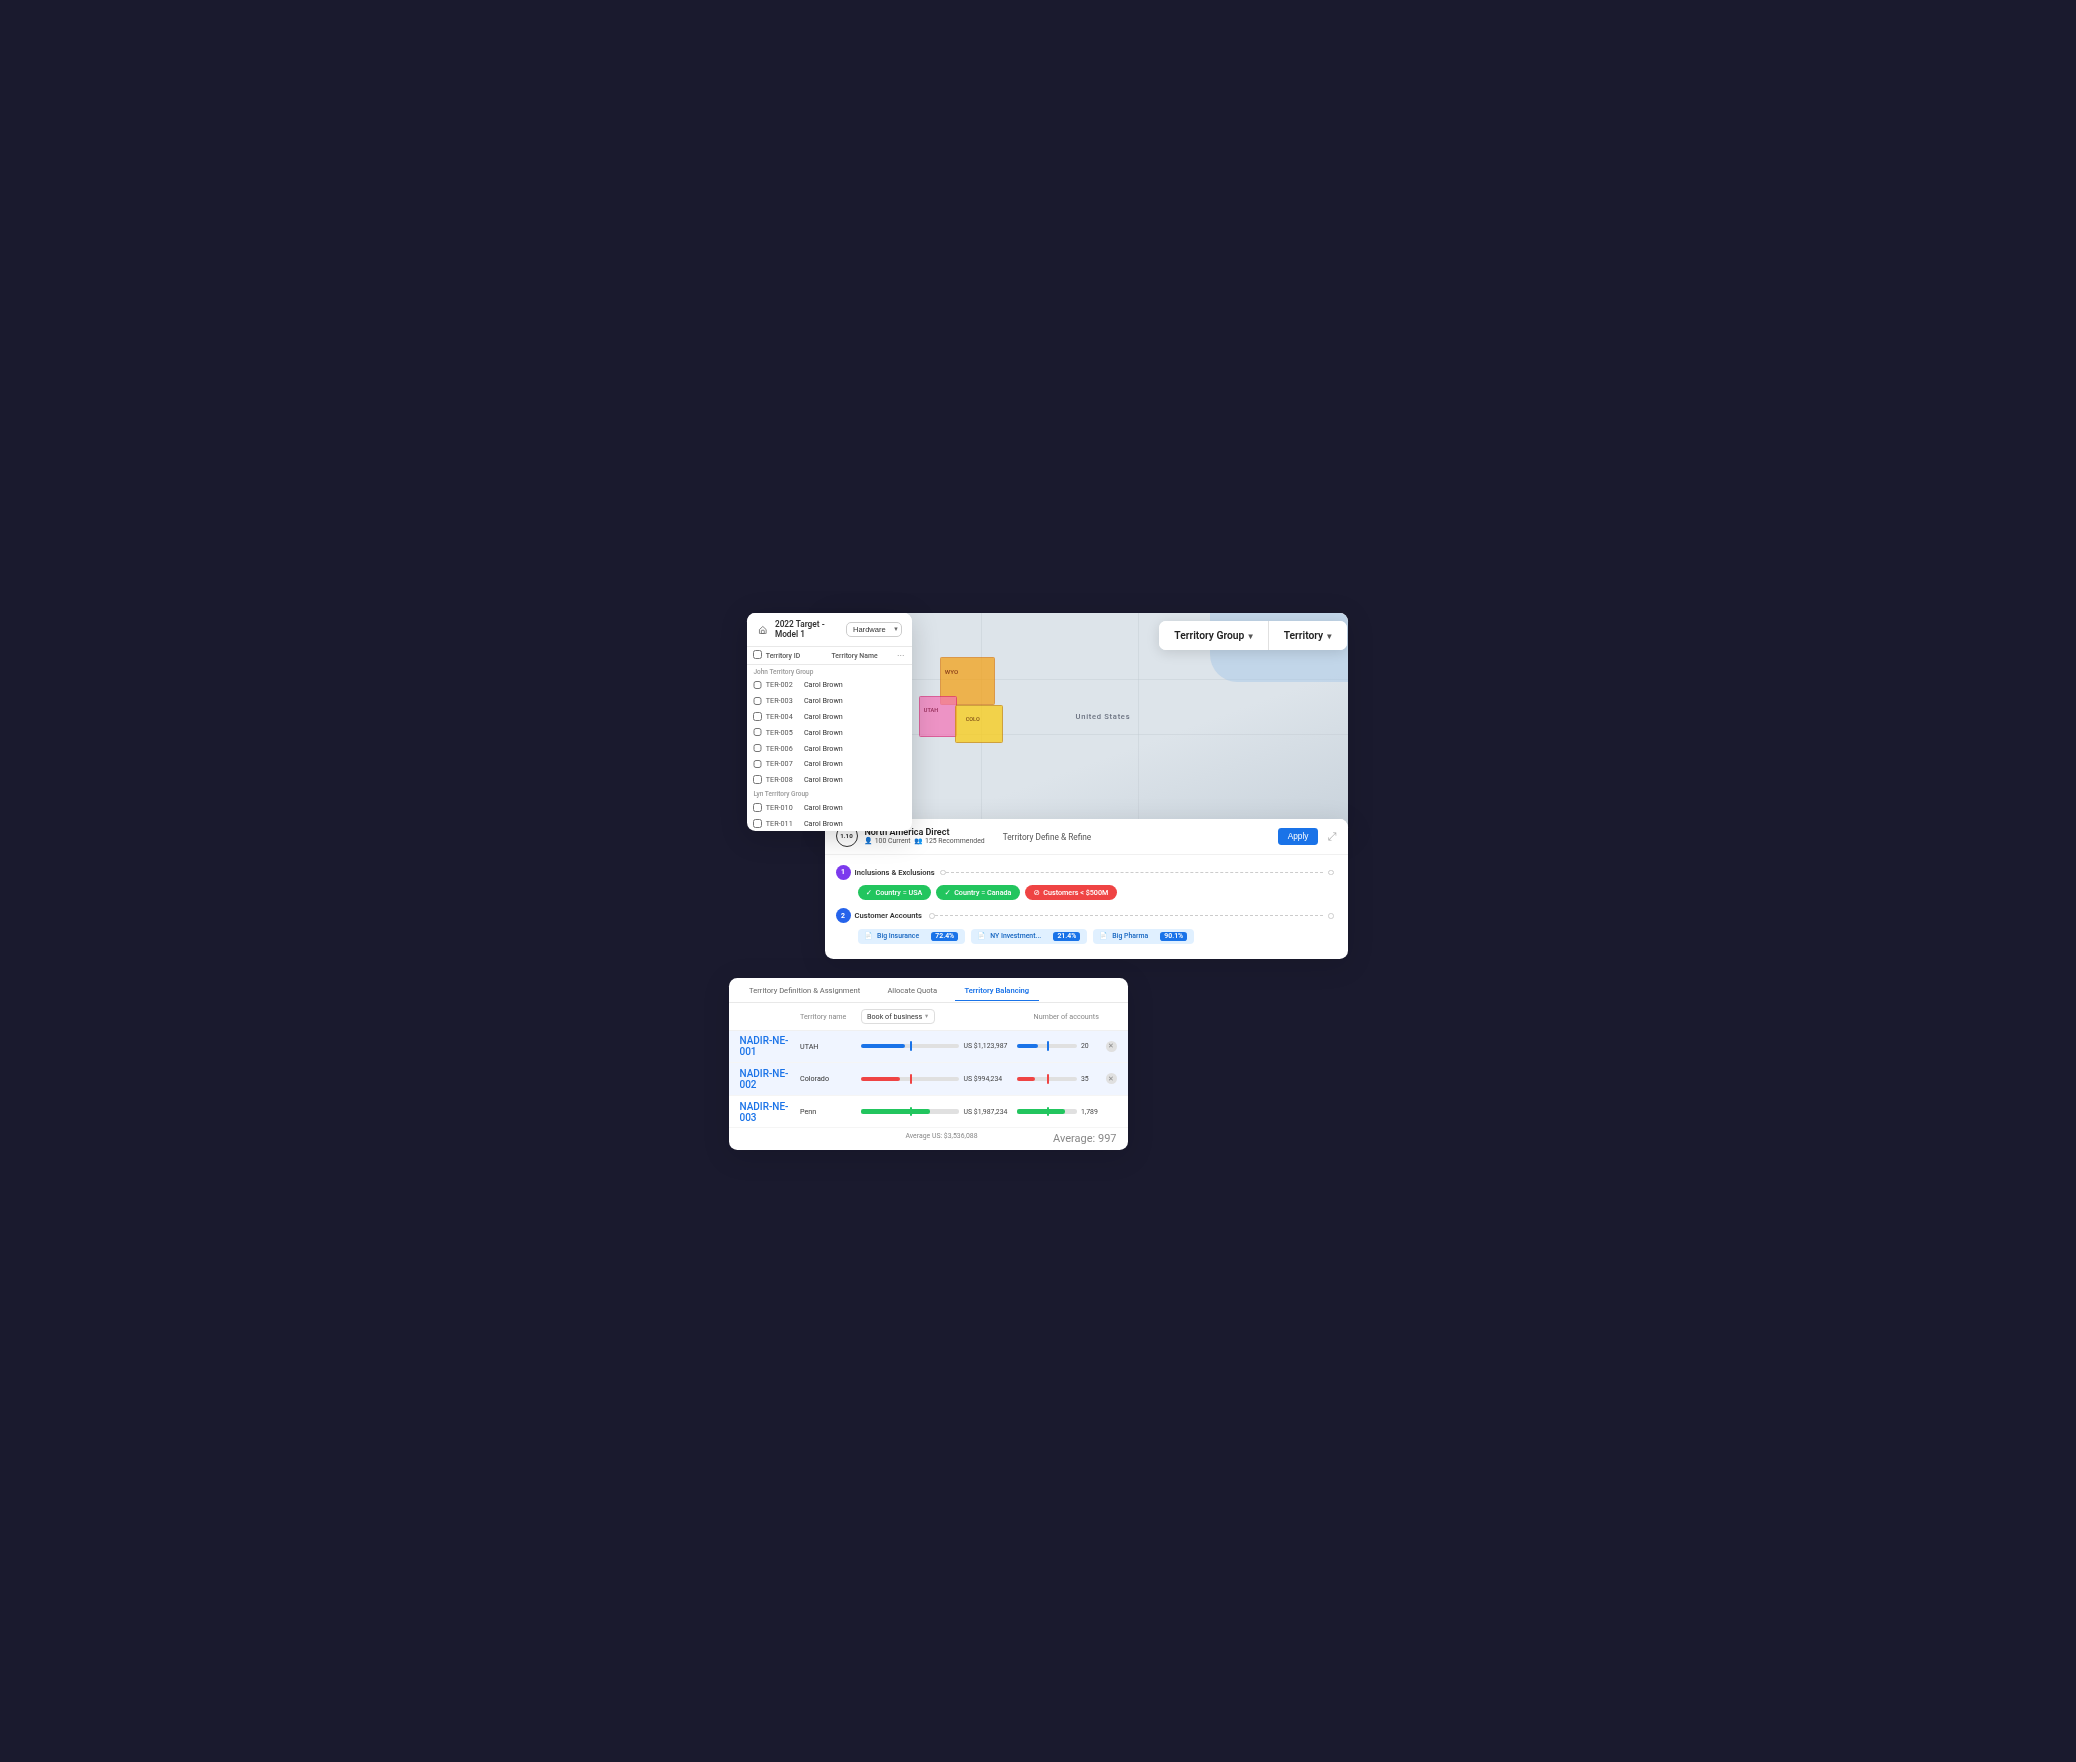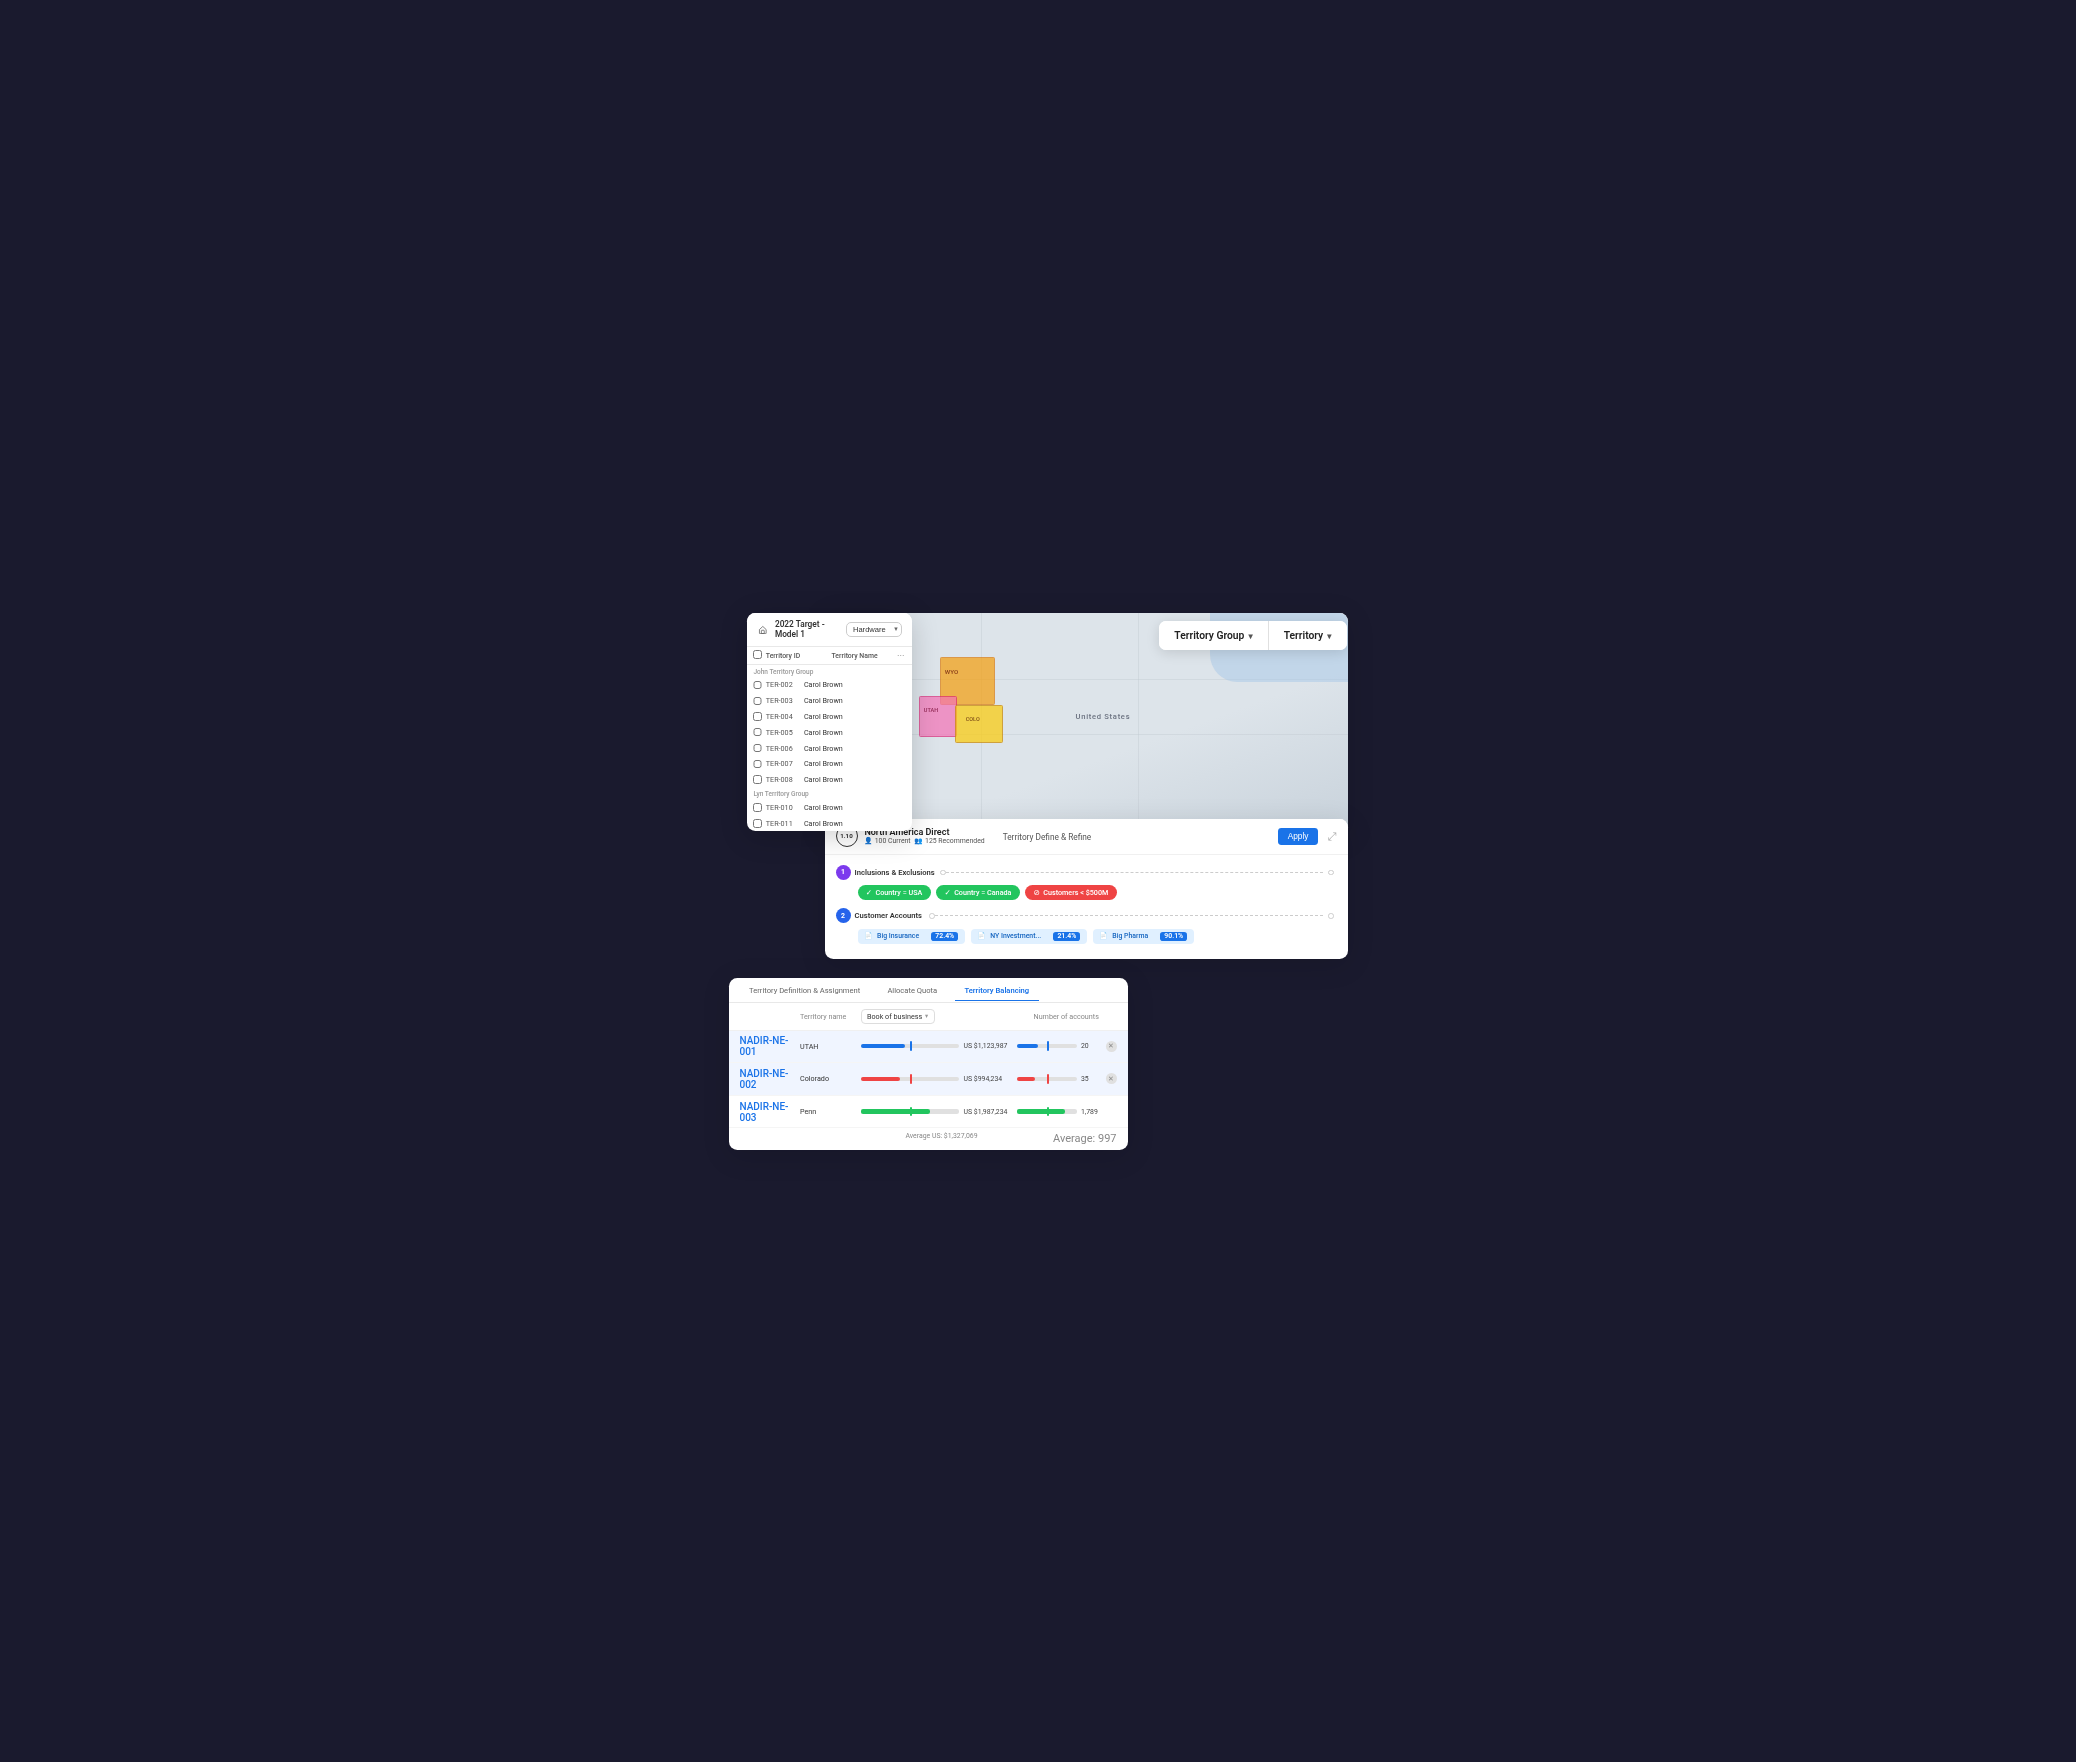--- a/index.html
+++ b/index.html
@@ -684,19 +684,19 @@
           <div class="bal-acc-bar-fill" style="width:80%;background:#22c55e;"></div>
           <div class="bal-acc-marker" style="left:50%;background:#22c55e;"></div>
         </div>
         <span class="bal-acc-count">1,789</span>
       </div>
       <div style="width:11px;"></div>
     </div>
       </div>
     <div class="balancing-footer">
       <div class="footer-left"></div>
-      <div class="footer-mid" style="font-size:6.9px;color:#888;text-align:center;">Average US: $1,327,069</div>
+      <div class="footer-mid" style="font-size:6.9px;color:#888;text-align:center;">Average US: $3,536,088</div>
       <div class="footer-right" style="font-size:11px;color:#888;text-align:right;">Average: 997</div>
     </div>
   </div>
 
 </div>
 
 
 </body></html>

